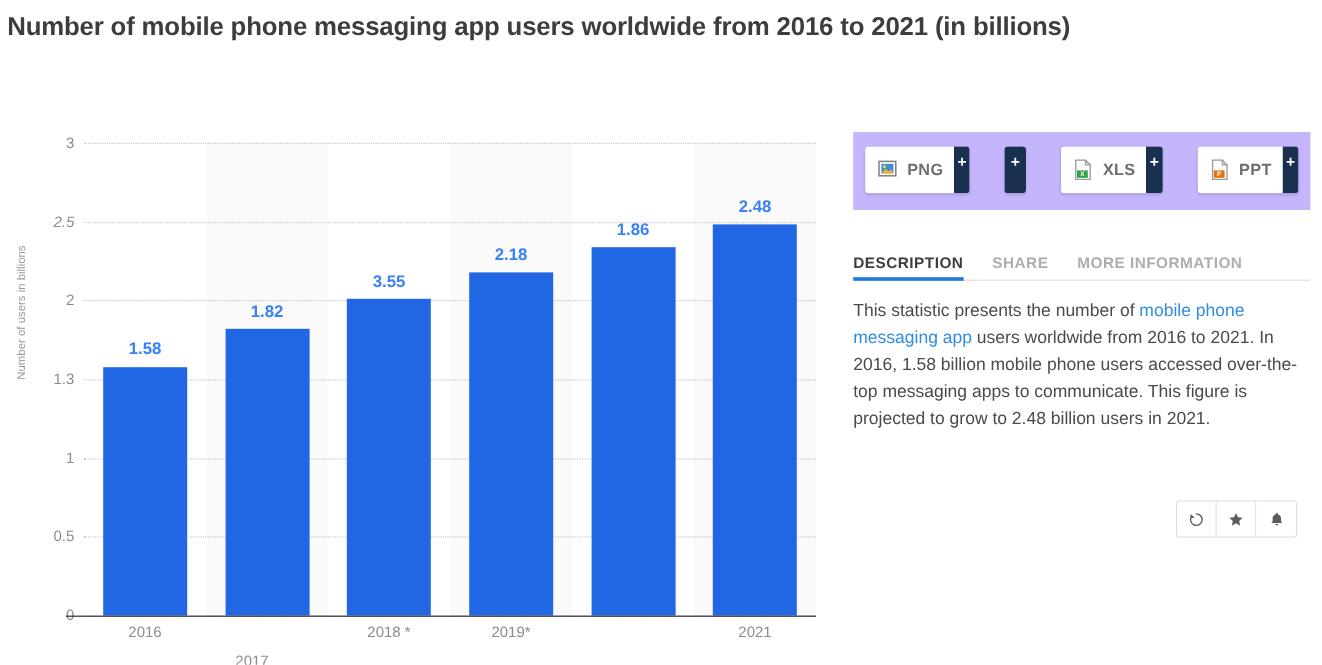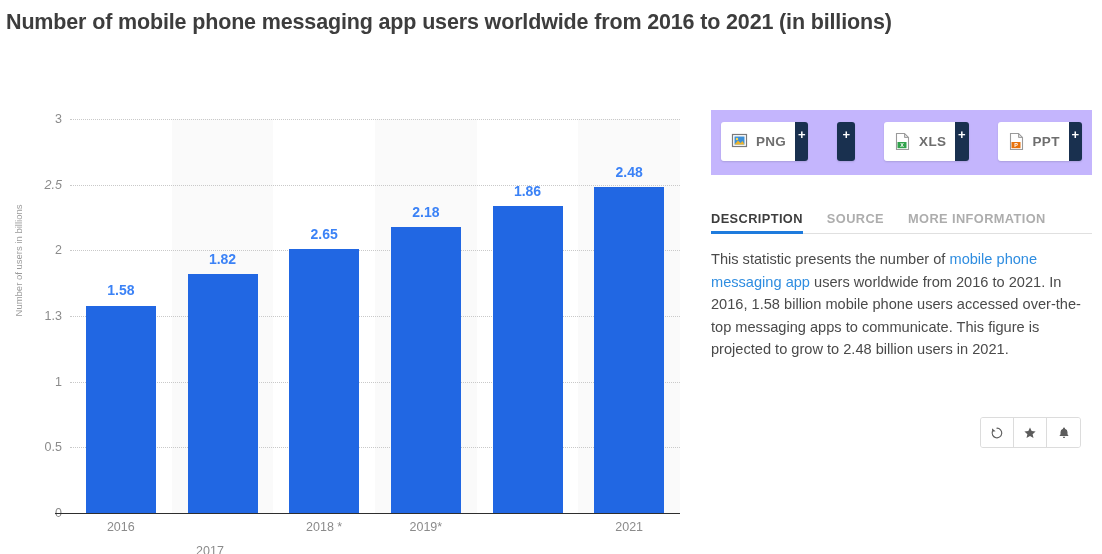--- a/index.html
+++ b/index.html
@@ -246,21 +246,21 @@
         <div class="ytick" style="top: 65.6667px; font-style: italic;">2.5</div>
         <div class="ytick" style="top: 0px;">3</div>
       </div>
     <div class="axis-line"></div>
     <div id="yaxis-title">Number of users in billions</div>
 
   <div class="bar-label" style="left: 75.8333px; top: 282.493px;">1.58</div>
       <div class="xtick" style="left: 65.8333px;">2016</div>
       <div class="bar-label" style="left: 177.5px; top: 250.973px;">1.82</div>
       <div class="xtick" style="left: 155px; margin-top: 24px;">2017</div>
-      <div class="bar-label" style="left: 279.167px; top: 226.02px;">2.65</div>
+      <div class="bar-label" style="left: 279.167px; top: 226.02px;">3.55</div>
       <div class="xtick" style="left: 269.167px;">2018 *</div>
       <div class="bar-label" style="left: 380.833px; top: 203.693px;">2.18</div>
       <div class="xtick" style="left: 370.833px;">2019*</div>
       <div class="bar-label" style="left: 482.5px; top: 182.68px;">1.86</div>
       <div class="xtick" style="left: 472.5px; margin-top: 46px;">2020*</div>
       <div class="bar-label" style="left: 584.167px; top: 164.293px;">2.48</div>
       <div class="xtick" style="left: 574.167px;">2021</div>
     </div>
 
   <div id="right-panel">
@@ -303,21 +303,21 @@
                 <text x="8" y="15" font-size="5.4" font-family="Liberation Sans, sans-serif" fill="#ffffff" text-anchor="middle" font-weight="bold">P</text>
               </svg></span>
             <span class="dl-label">PPT</span>
           </div>
           <div class="dl-plus">+</div>
         </div>
       </div>
 
     <div class="tabbar" id="desc-tabs">
         <div class="tab active">DESCRIPTION</div>
-        <div class="tab">SOURCE</div>
+        <div class="tab">SHARE</div>
         <div class="tab">MORE INFORMATION</div>
       </div>
 
     <div id="desc-body">
       <span>This statistic presents the number of </span><a>mobile phone messaging app</a><span> users worldwide from 2016 to 2021. In 2016, 1.58 billion mobile phone users accessed over-the-top messaging apps to communicate. This figure is projected to grow to 2.48 billion users in 2021.</span>
     </div>
 
     <div id="action-row">
         <div class="act-btn">
           <svg width="14" height="14" viewBox="0 0 16 16">

